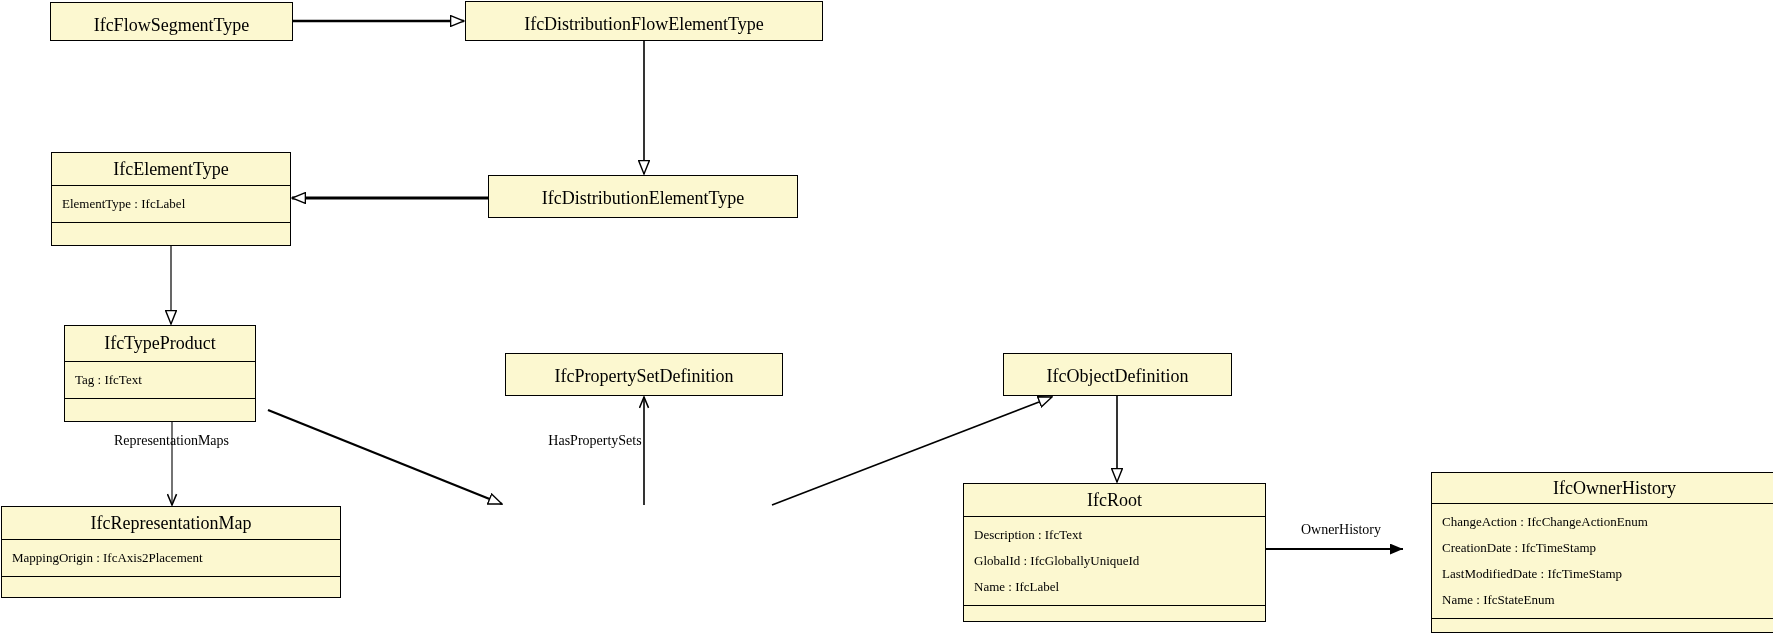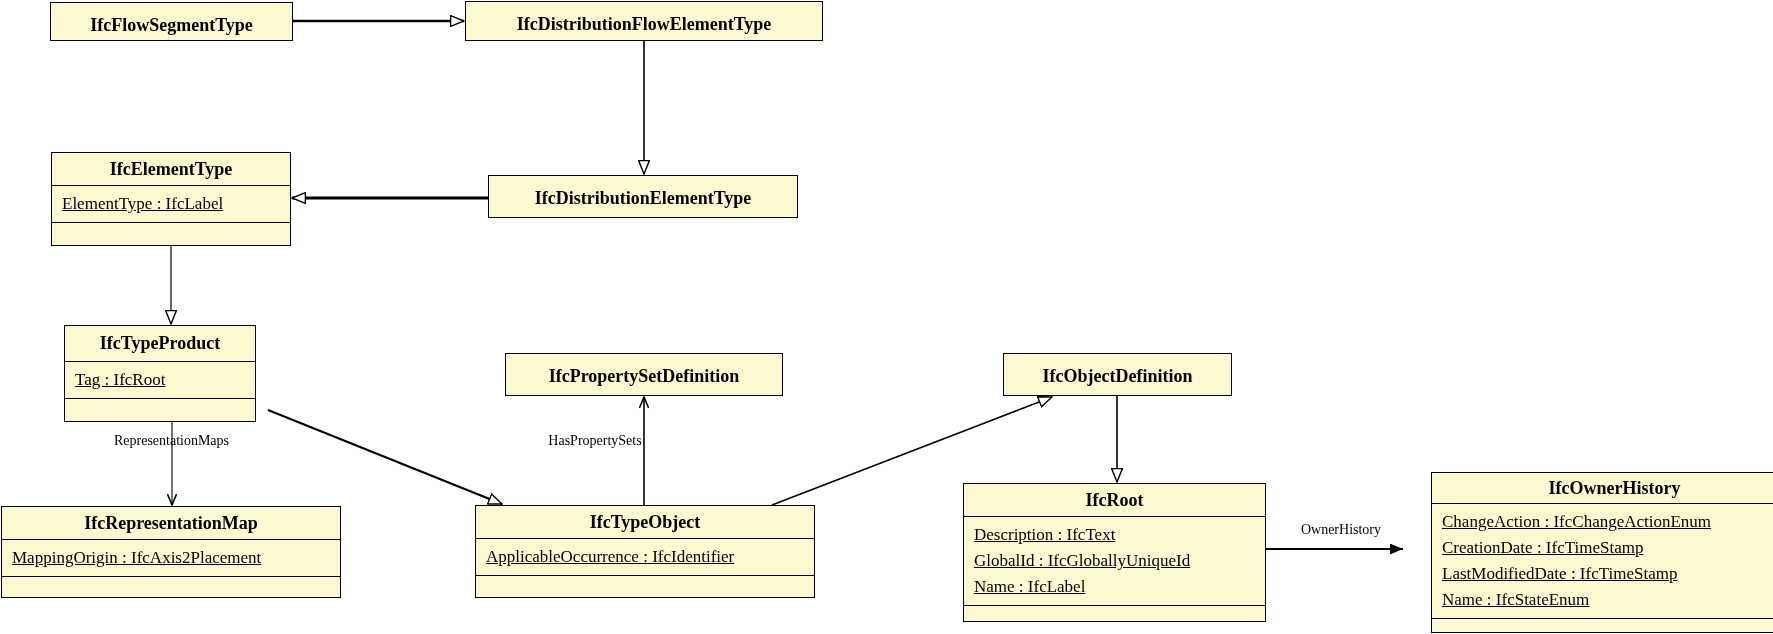--- a/index.html
+++ b/index.html
@@ -15,43 +15,42 @@
   svg.wires { position: absolute; left: 0; top: 0; }
   .cls {
     position: absolute;
     background: #fcf8d0;
     border: 1.6px solid #000;
     box-sizing: border-box;
     display: flex;
     flex-direction: column;
   }
   .cls-title {
-    font-weight: bold;
+    font-weight: normal;
     font-size: 18px;
     text-align: center;
     display: flex;
     align-items: center;
     justify-content: center;
     padding: 12px 8px;
     white-space: nowrap;
     box-sizing: border-box;
   }
   .cls.single .cls-title { flex: 1 1 auto; }
   .cls.multi .cls-title { height: 33px; border-bottom: 1.6px solid #000; flex: 0 0 auto; }
   .cls-attrs {
     border-bottom: 1.6px solid #000;
     padding: 5px 10px;
     flex: 0 0 auto;
     box-sizing: border-box;
   }
   .attr {
-    font-size: 17px;
+    font-size: 13px;
     line-height: 26px;
     white-space: nowrap;
-    text-decoration: underline;
   }
   .cls-empty { flex: 1 1 auto; }
   .edge-label {
     position: absolute;
     font-size: 14px;
     text-align: center;
     white-space: nowrap;
     pointer-events: none;
   }
 </style>
@@ -100,48 +99,41 @@
     <div class="cls-empty"></div>
   </div>
 
   <div class="cls single" style="left:488px; top:175px; width:310px; height:43px;">
     <div class="cls-title">IfcDistributionElementType</div>
   </div>
 
   <div class="cls multi" style="left:64px; top:325px; width:192px; height:97px;">
     <div class="cls-title" style="height:36px;">IfcTypeProduct</div>
     <div class="cls-attrs">
-      <div class="attr">Tag : IfcRoot</div>
+      <div class="attr">Tag : IfcText</div>
     </div>
     <div class="cls-empty"></div>
   </div>
 
   <div class="cls single" style="left:505px; top:353px; width:278px; height:43px;">
     <div class="cls-title">IfcPropertySetDefinition</div>
   </div>
 
   <div class="cls single" style="left:1003px; top:353px; width:229px; height:43px;">
     <div class="cls-title">IfcObjectDefinition</div>
   </div>
 
   <div class="cls multi" style="left:1px; top:506px; width:340px; height:92px;">
     <div class="cls-title">IfcRepresentationMap</div>
     <div class="cls-attrs">
       <div class="attr">MappingOrigin : IfcAxis2Placement</div>
     </div>
     <div class="cls-empty"></div>
   </div>
 
-  <div class="cls multi" style="left:475px; top:505px; width:340px; height:93px;">
-    <div class="cls-title">IfcTypeObject</div>
-    <div class="cls-attrs">
-      <div class="attr">ApplicableOccurrence : IfcIdentifier</div>
-    </div>
-    <div class="cls-empty"></div>
-  </div>
 
   <div class="cls multi" style="left:963px; top:483px; width:303px; height:139px;">
     <div class="cls-title">IfcRoot</div>
     <div class="cls-attrs">
       <div class="attr">Description : IfcText</div>
       <div class="attr">GlobalId : IfcGloballyUniqueId</div>
       <div class="attr">Name : IfcLabel</div>
     </div>
     <div class="cls-empty"></div>
   </div>

